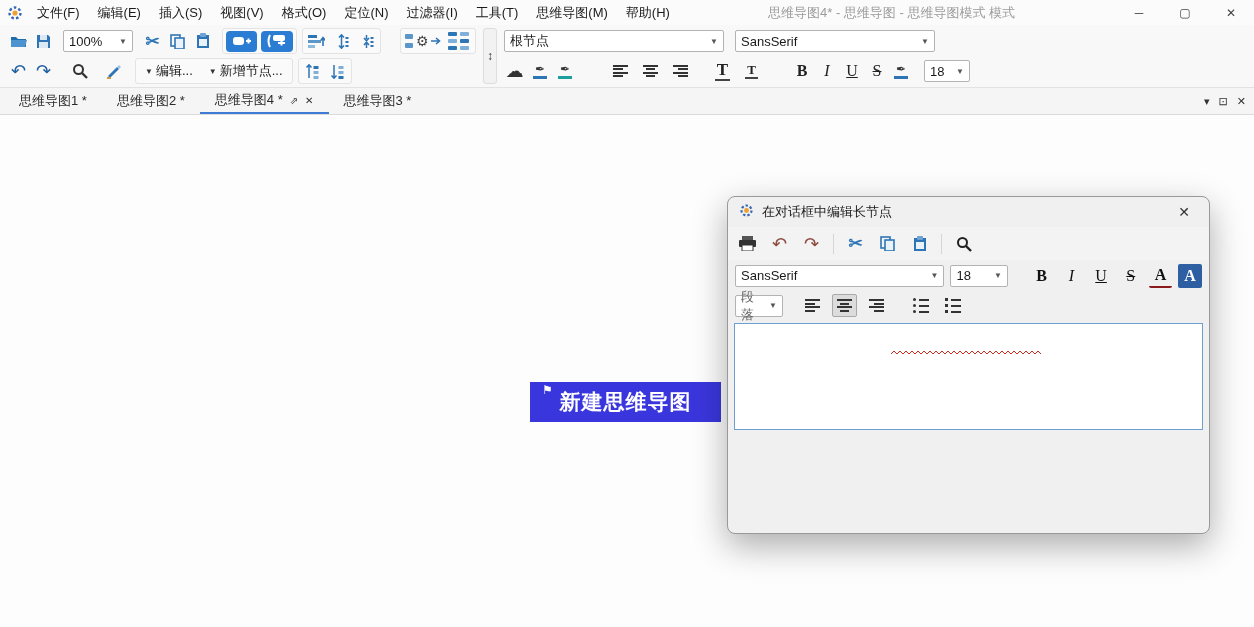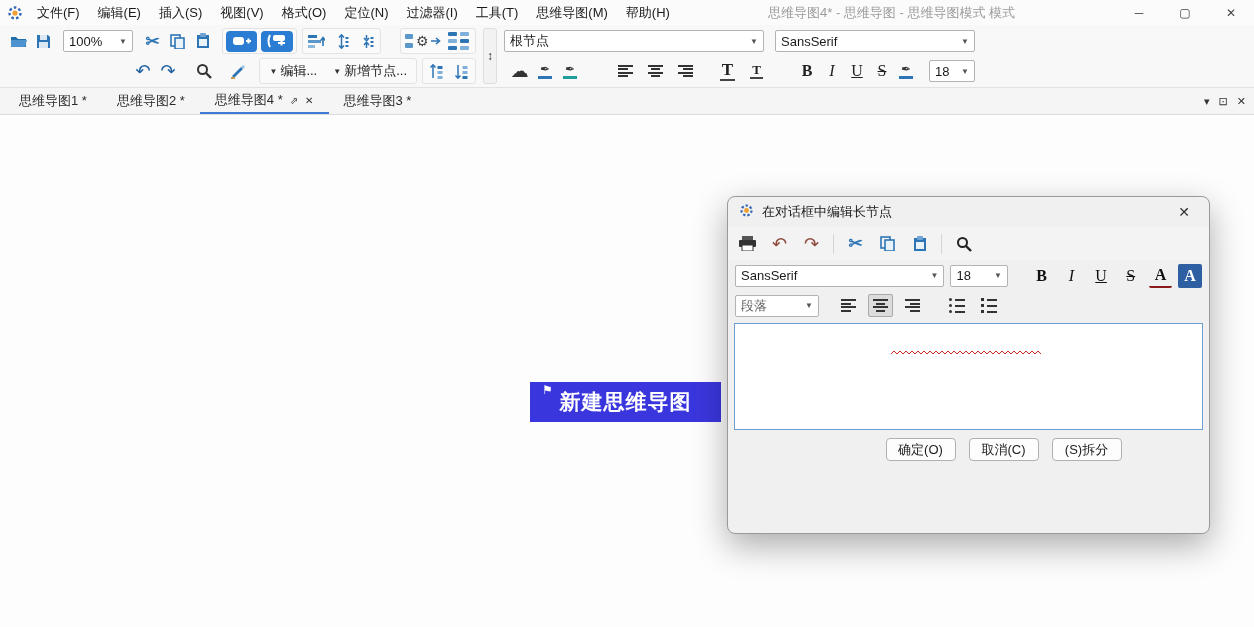--- a/index.html
+++ b/index.html
@@ -11,21 +11,21 @@
   .app-logo { width:18px; height:18px; display:flex; align-items:center; justify-content:center; margin-right:4px; }
   .menubar { display:flex; height:100%; align-items:center; }
   .menu-item { padding:0 9px; height:100%; display:flex; align-items:center; cursor:default; }
   .win-title { position:absolute; left:768px; top:0; height:100%; display:flex; align-items:center; color:#9b9b9b; }
   .win-controls { position:absolute; right:0; top:0; height:100%; display:flex; }
   .win-btn { width:46px; height:100%; display:flex; align-items:center; justify-content:center; color:#444; font-size:12px; }
 
   
   .toolbar { height:63px; background:#f8f8f8; border-bottom:1px solid #e2e2e2; display:flex; align-items:stretch; padding:2px 4px; gap:7px; }
   .tb-col { display:flex; flex-direction:column; gap:2px; }
-  .tb-row { display:flex; align-items:center; height:28px; gap:5px;justify-content:flex-end; }
+  .tb-row { display:flex; align-items:center; height:28px; gap:5px; }
   .g { display:flex; align-items:center; gap:4px; padding:1px 3px; border:1px solid #e3e3e3; border-radius:3px; height:26px; background:#fafafa; }
   .g.noborder { border-color:transparent; background:transparent; }
   .ic { width:21px; height:21px; display:flex; align-items:center; justify-content:center; font-size:15px; color:#2e75b6; cursor:default; }
   .ic.dark { color:#333; }
   .bluebtn { height:21px; min-width:31px; padding:0 5px; background:#2b7cd3; border-radius:4px; color:#fff; display:flex; align-items:center; justify-content:center; font-size:12px; font-weight:bold; gap:2px; }
   .combo { height:22px; background:#fff; border:1px solid #b3b3b3; border-radius:2px; display:flex; align-items:center; font-size:13px; padding:0 5px; cursor:default; }
   .combo .arr { margin-left:auto; padding-left:8px; color:#555; font-size:8px; }
   .vhandle { width:14px; margin:1px 0; border:1px solid #ddd; border-radius:3px; display:flex; align-items:center; justify-content:center; color:#333; font-size:12px; background:#f2f2f2; }
   .ddbtn { display:flex; align-items:center; gap:3px; height:22px; padding:0 6px; font-size:13px; color:#1a1a1a; }
   .ddbtn .caret { font-size:8px; color:#333; }
@@ -258,21 +258,21 @@
             </svg>
         </span>
       </div>
     </div>
   </div>
 
   <div class="vhandle">↕</div>
 
   <div class="tb-col">
     <div class="tb-row">
-      <div class="combo" style="width:260px">
+      <div class="combo" style="width:220px">
         <span>根节点</span>
           <span class="arr">▼</span>
       </div>
       <div class="combo" style="width:200px;margin-left:6px">
         <span>SansSerif</span>
           <span class="arr">▼</span>
       </div>
     </div>
     <div class="tb-row">
       <span class="ic dark" style="font-size:18px">☁</span>
@@ -419,21 +419,21 @@
           <span class="arr">▼</span>
       </div>
       <span class="fmtbtn" style="font-weight:bold;margin-left:16px">B</span>
       <span class="fmtbtn" style="font-style:italic">I</span>
       <span class="fmtbtn" style="text-decoration:underline">U</span>
       <span class="fmtbtn" style="text-decoration:line-through">S</span>
       <span class="fmtbtn" style="font-weight:bold;border-bottom:2px solid #8b1a1a">A</span>
       <span class="fmtbtn on" style="font-weight:bold">A</span>
     </div>
     <div class="dlg-pararow">
-      <div class="combo" style="width:84px;color:#666">
+      <div class="combo" style="width:48px;color:#666">
         <span>段落</span>
           <span class="arr">▼</span>
       </div>
       <span class="tbtn" style="margin-left:10px">
           <span class="bars left">
             <i></i>
             <i></i>
             <i></i>
             <i></i>
           </span>
@@ -485,19 +485,14 @@
               <i class="b"></i>
             </span>
           </span>
       </span>
     </div>
     <div class="dlg-edit">
       <svg class="squiggle" width="150" height="6">
         <path d="M0 3 l3 -3 l3 3 l3 -3 l3 3 l3 -3 l3 3 l3 -3 l3 3 l3 -3 l3 3 l3 -3 l3 3 l3 -3 l3 3 l3 -3 l3 3 l3 -3 l3 3 l3 -3 l3 3 l3 -3 l3 3 l3 -3 l3 3 l3 -3 l3 3 l3 -3 l3 3 l3 -3 l3 3 l3 -3 l3 3 l3 -3 l3 3 l3 -3 l3 3 l3 -3 l3 3 l3 -3 l3 3 l3 -3 l3 3 l3 -3 l3 3 l3 -3 l3 3 l3 -3 l3 3 l3 -3 l3 3" stroke="#cc2a1e" stroke-width="1" fill="none"></path>
       </svg>
     </div>
-    <div class="dlg-buttons">
-      <span class="dbtn">确定(O)</span>
-      <span class="dbtn">取消(C)</span>
-      <span class="dbtn">(S)拆分</span>
-    </div>
   </div>
 </div>
 
 </body></html>

